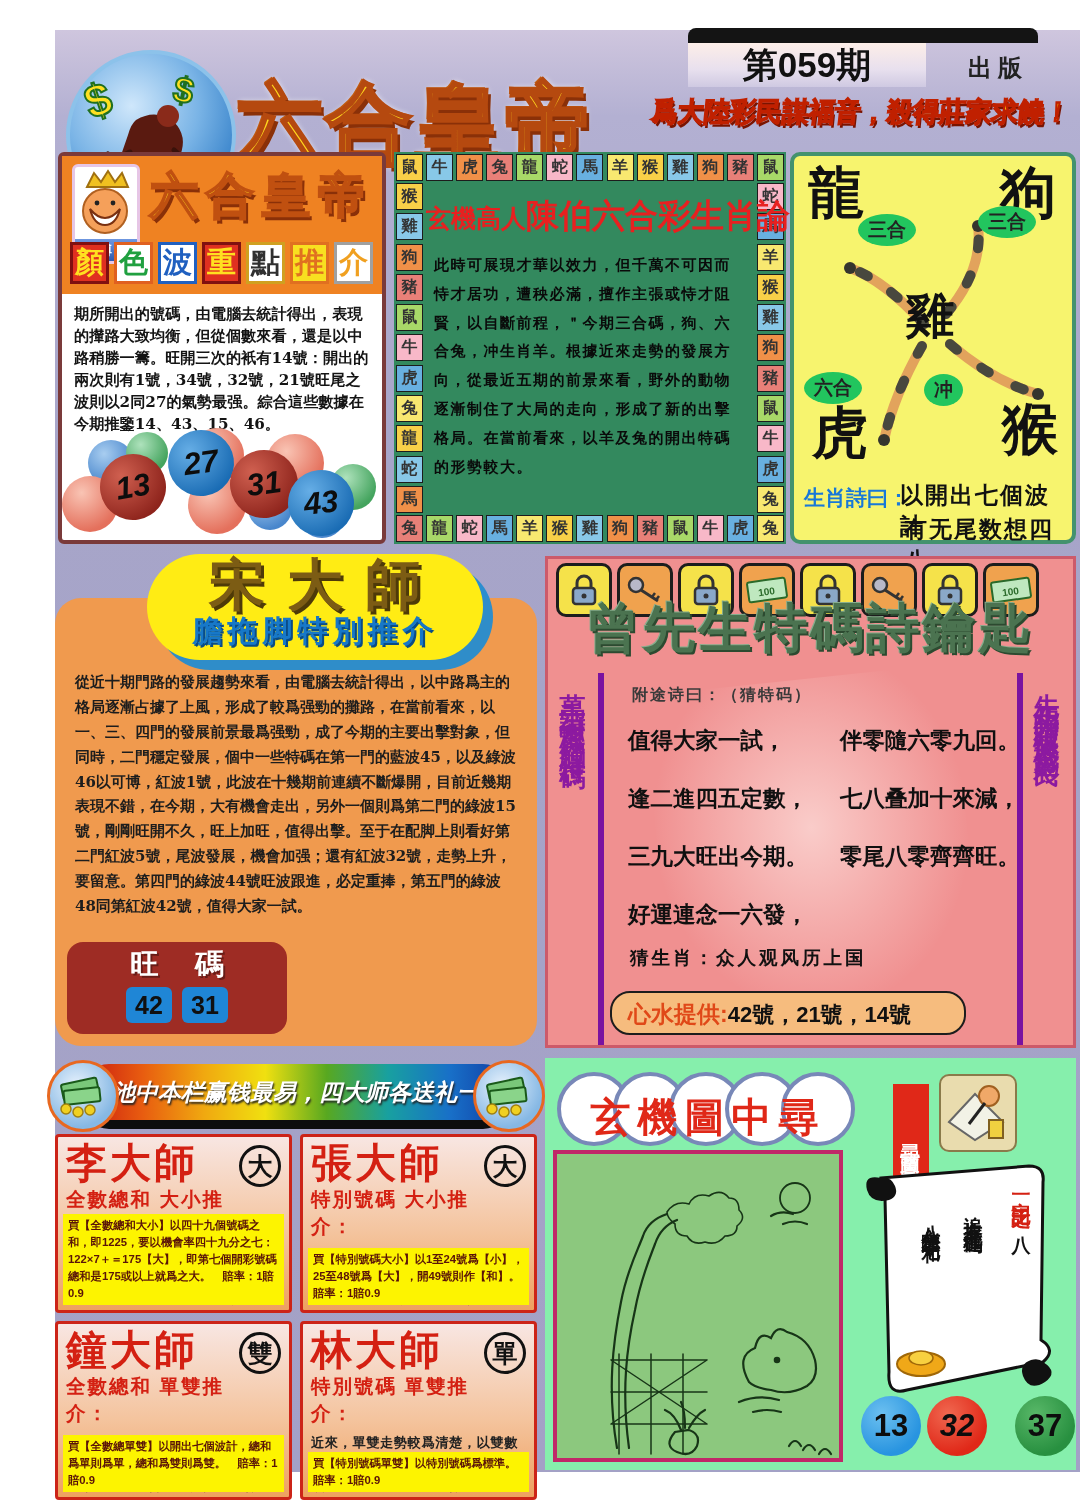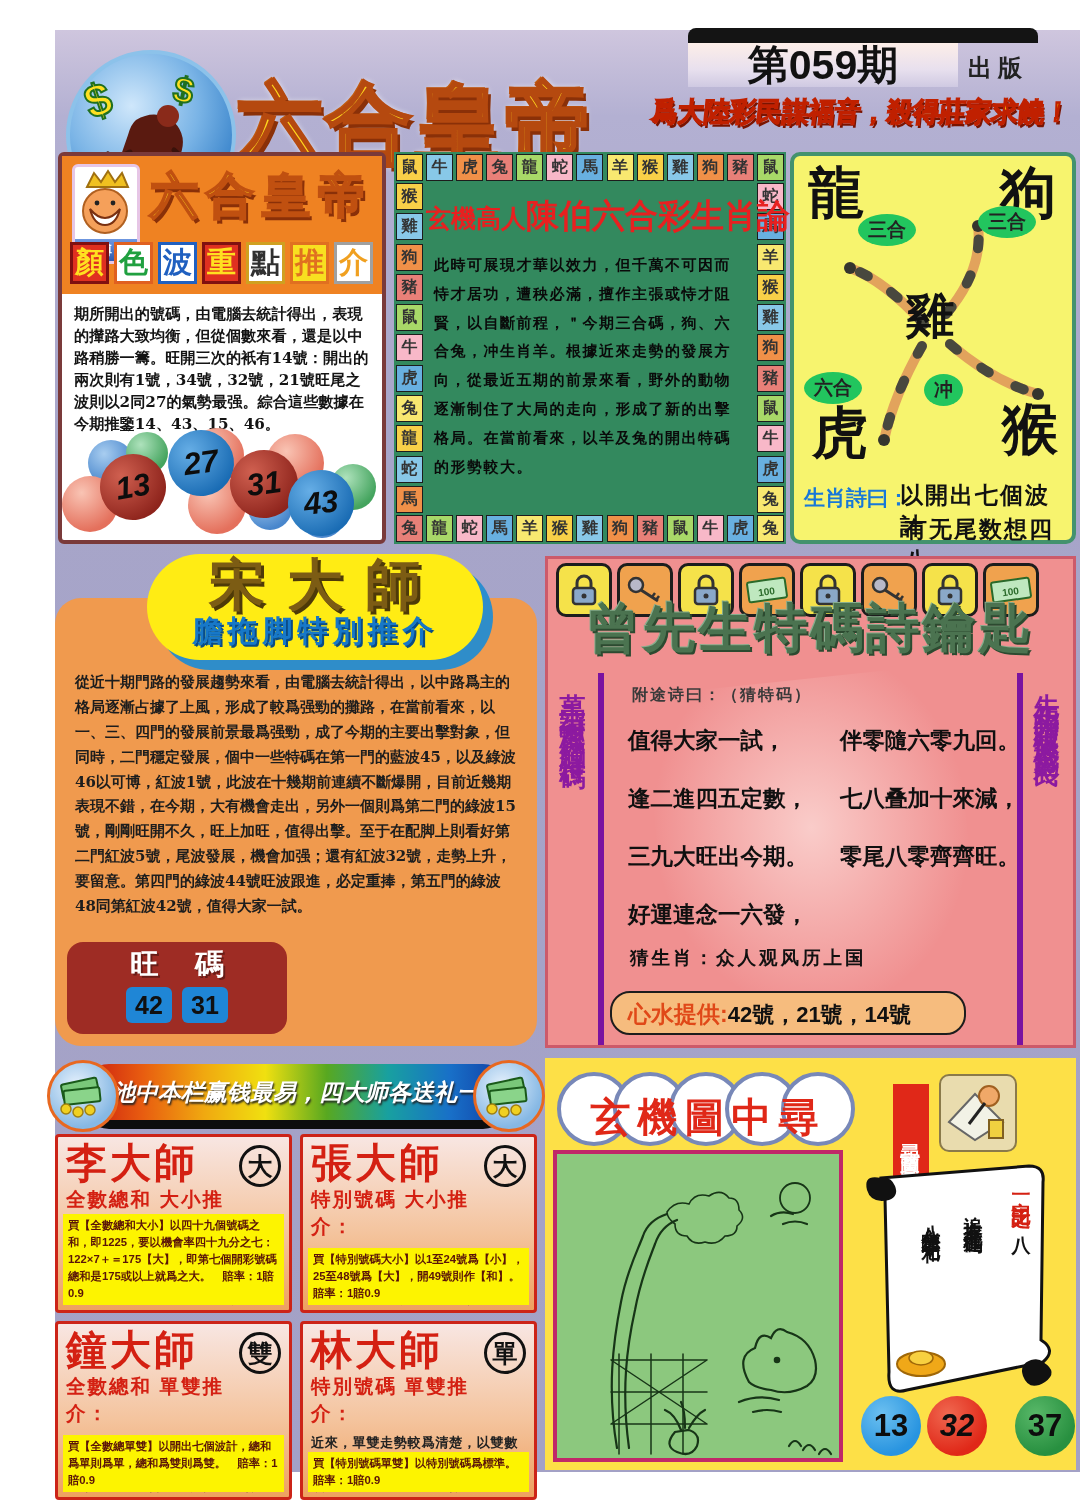--- a/index.html
+++ b/index.html
@@ -3,23 +3,23 @@
 <meta charset="utf-8">
 <style>
   html,body{margin:0;padding:0;}
   .page{position:relative;width:1080px;height:1500px;background:#ffffff;overflow:hidden;
         font-family:"Liberation Sans",sans-serif;}
   .purple-bg{position:absolute;left:55px;top:30px;width:1025px;height:1442px;
         background:linear-gradient(180deg,#cfc6de 0%,#b3b0d2 6%,#a7a5c9 30%,#a3a1c6 100%);}
 
   
   .top-black-bar{position:absolute;left:688px;top:28px;width:350px;height:15px;background:#141414;border-radius:8px 8px 0 0;}
-  .issue-box{position:absolute;left:688px;top:43px;width:270px;height:44px;
+  .issue-box{position:absolute;left:688px;top:43px;width:238px;height:44px;
         background:linear-gradient(180deg,#fdeee8 0%,#e8e0ee 60%,#cfc9e2 100%);
-        display:flex;align-items:center;justify-content:center;font-size:41px;font-weight:bold;color:#111;}
+        display:flex;align-items:center;justify-content:center;font-size:35px;font-weight:bold;color:#111;}
   .publish{position:absolute;left:968px;top:52px;font-size:24px;font-weight:bold;color:#222;letter-spacing:6px;}
   .mascot{position:absolute;left:66px;top:50px;width:162px;height:162px;border-radius:50%;
         background:radial-gradient(circle at 38% 32%,#cfe7fb 0%,#7ab4e6 45%,#3c86cc 75%,#2a66a6 100%);
         border:4px solid #8cc2ea;}
   .masthead{position:absolute;left:236px;top:66px;font-size:86px;font-weight:900;letter-spacing:4px;
         color:#ffd71e;-webkit-text-stroke:3px #b5490f;
         text-shadow:4px 5px 0 #8a3008,-2px -2px 0 #c05a10,0 0 6px #fff;}
   .slogan{position:absolute;left:645px;top:94px;width:430px;font-size:27px;font-weight:900;white-space:nowrap;
         color:#ffd000;-webkit-text-stroke:1.4px #c02000;text-shadow:2px 3px 0 #7a1400;
         transform:skewX(-6deg) scaleX(0.97);}
@@ -138,21 +138,21 @@
   .m-title{font-size:41px;font-weight:900;color:#d42012;letter-spacing:3px;line-height:1.05;display:inline-block;}
   .m-badge{float:right;width:42px;height:42px;border:3px solid #111;border-radius:50%;box-sizing:border-box;
         text-align:center;line-height:36px;font-size:25px;font-weight:900;color:#111;margin-top:3px;}
   .m-sub{font-size:19.5px;font-weight:900;color:#d42012;letter-spacing:2px;margin-top:1px;}
   .m-body{font-family:"DejaVu Serif",serif;font-size:13.3px;font-weight:bold;color:#222;
         line-height:1.62;margin-top:5px;letter-spacing:0.5px;}
   .m-note{position:absolute;left:5px;right:5px;bottom:5px;background:#fdf400;color:#5a1408;
         font-size:11.3px;font-weight:bold;line-height:1.5;padding:3px 5px;}
 
   
-  .myst{position:absolute;left:545px;top:1058px;width:531px;height:412px;background:#fde047;}
+  .myst{position:absolute;left:545px;top:1058px;width:531px;height:412px;background:#86efac;}
   .cloud-c{position:absolute;width:74px;height:74px;border-radius:50%;background:#fff;border:4px solid #7888b8;box-sizing:border-box;}
   .myst-title{position:absolute;left:14px;top:32px;width:298px;text-align:center;font-size:40px;font-weight:900;
         font-family:"DejaVu Serif",serif;color:#e02818;letter-spacing:7px;white-space:nowrap;}
   .treasure-box{position:absolute;left:348px;top:26px;width:36px;height:110px;background:#e02818;
         color:#fff;writing-mode:vertical-rl;text-orientation:upright;font-size:20px;font-weight:bold;
         display:flex;align-items:center;justify-content:center;letter-spacing:8px;}
   .treasure-icon{position:absolute;left:394px;top:16px;width:74px;height:74px;background:#e9dcae;
         border:2px solid #8a7a4a;border-radius:10px;}
   .sketch-box{position:absolute;left:8px;top:92px;width:290px;height:312px;border:4px solid #c02868;
         box-sizing:border-box;background:#8cc87e;}

